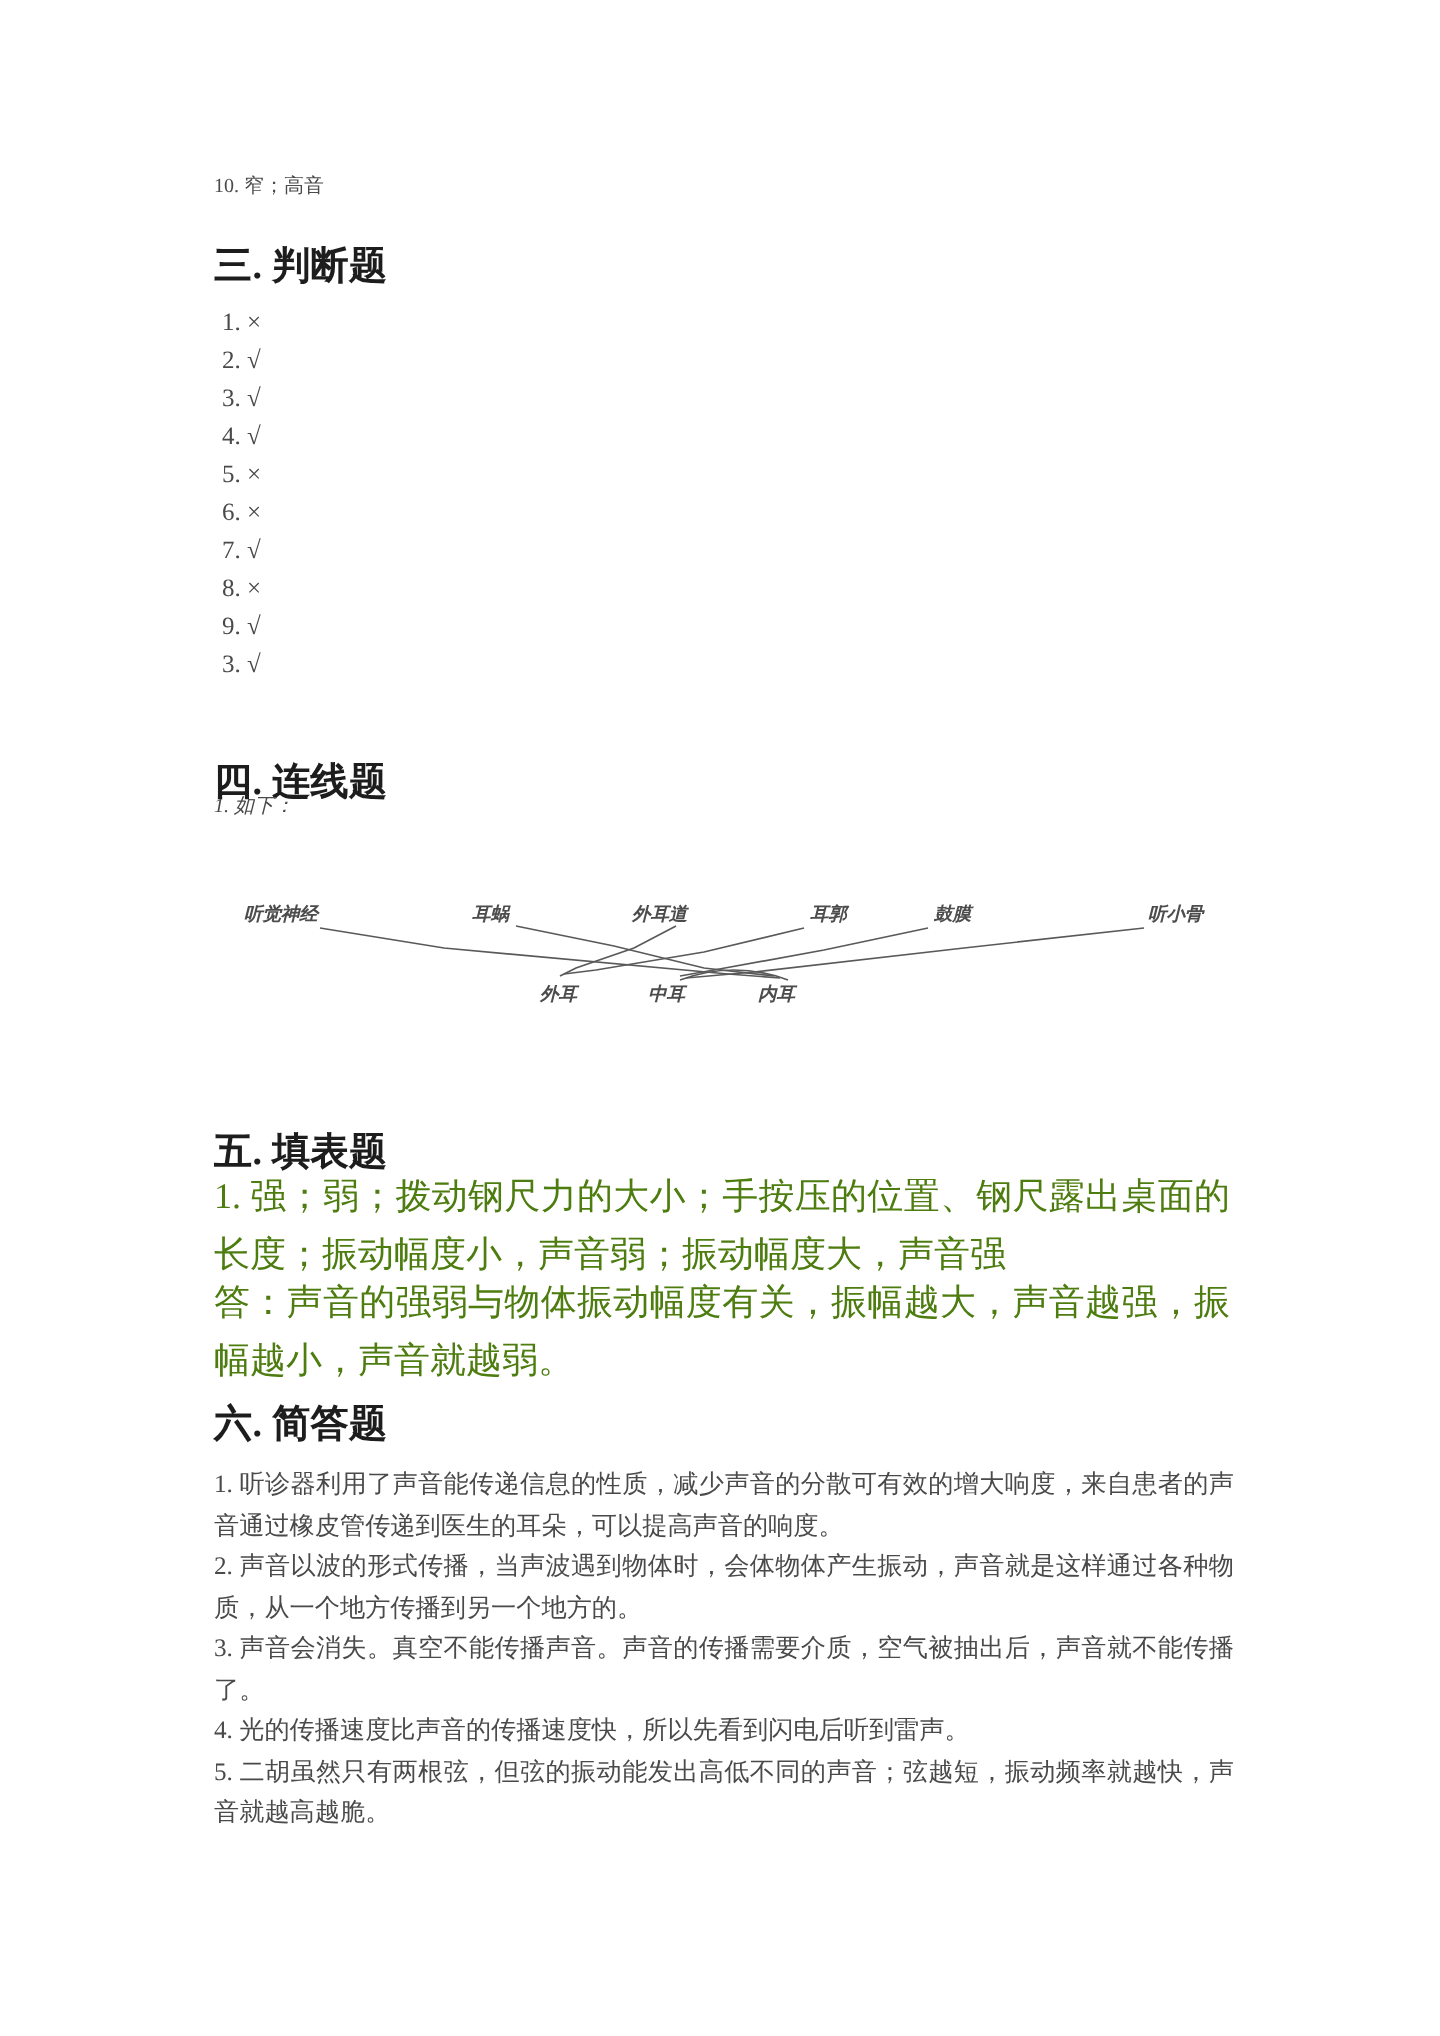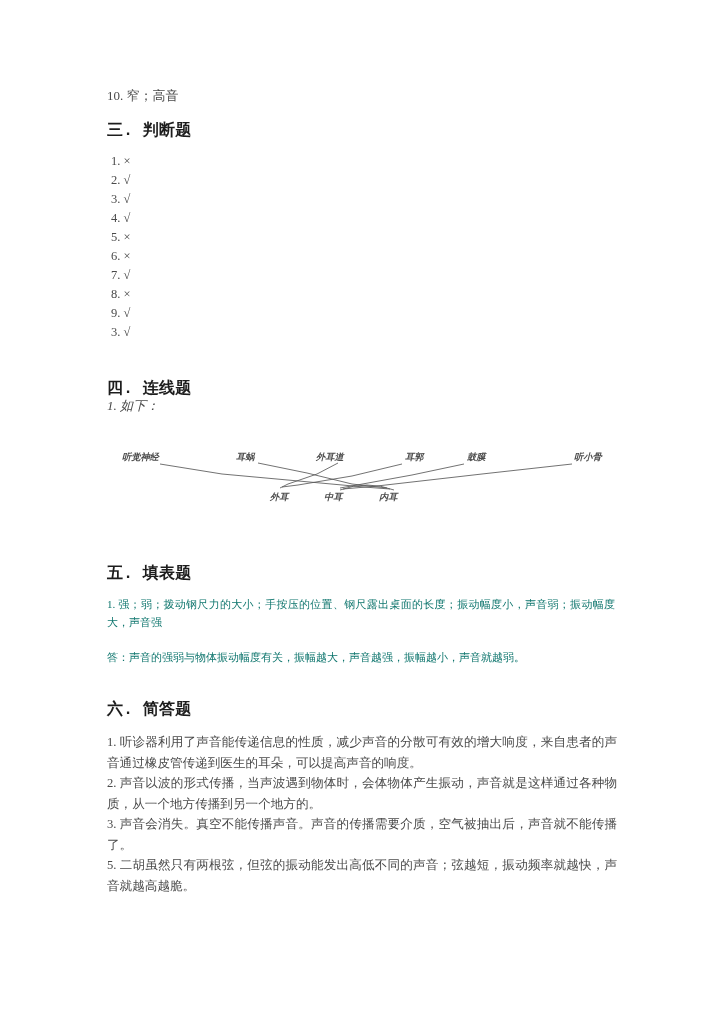--- a/index.html
+++ b/index.html
@@ -23,41 +23,40 @@
     background: #ffffff;
   }
   .content {
     position: absolute;
     left: 107px;
     top: 0;
     width: 508px;
   }
 
   .ans-line {
-    font-size: 13px;
+    font-size: 10px;
     color: #4a4a4a;
     line-height: 1.55;
     white-space: pre;
   }
 
   .section-head {
-    font-family: Liberation Mono, monospace;
+    font-family: Liberation Serif, serif;
     font-weight: bold;
-    font-size: 16px;
+    font-size: 19px;
     color: #1d1d1d;
     letter-spacing: 0.2px;
   }
 
   .para {
-    font-size: 11px;
-    color: #0f766e;
+    font-size: 18px;
+    color: #4d7c0f;
     line-height: 1.62;
     text-align: justify;
     text-justify: inter-ideograph;
-    margin-top: 12px;
   }
 
   .tf-list {
     margin: 0;
     padding: 0;
     list-style: none;
   }
   .tf-list li {
     font-size: 12.5px;
     color: #4a4a4a;
@@ -164,17 +163,18 @@
     <div class="abs para" id="blk-fill-table">1. 强；弱；拨动钢尺力的大小；手按压的位置、钢尺露出桌面的长度；振动幅度小，声音弱；振动幅度大，声音强</div>
 
     <div class="abs para" id="blk-fill-answer">答：声音的强弱与物体振动幅度有关，振幅越大，声音越强，振幅越小，声音就越弱。</div>
 
     <div class="abs section-head" id="blk-h6">六. 简答题</div>
 
     <div class="abs" id="blk-qa">
       <p class="qa-item">1. 听诊器利用了声音能传递信息的性质，减少声音的分散可有效的增大响度，来自患者的声音通过橡皮管传递到医生的耳朵，可以提高声音的响度。</p>
       <p class="qa-item">2. 声音以波的形式传播，当声波遇到物体时，会体物体产生振动，声音就是这样通过各种物质，从一个地方传播到另一个地方的。</p>
       <p class="qa-item">3. 声音会消失。真空不能传播声音。声音的传播需要介质，空气被抽出后，声音就不能传播了。</p>
+      <p class="qa-item">4. 光的传播速度比声音的传播速度快，所以先看到闪电后听到雷声。</p>
       <p class="qa-item">5. 二胡虽然只有两根弦，但弦的振动能发出高低不同的声音；弦越短，振动频率就越快，声音就越高越脆。</p>
     </div>
 
   </div>
 </div>
 
 </body></html>

